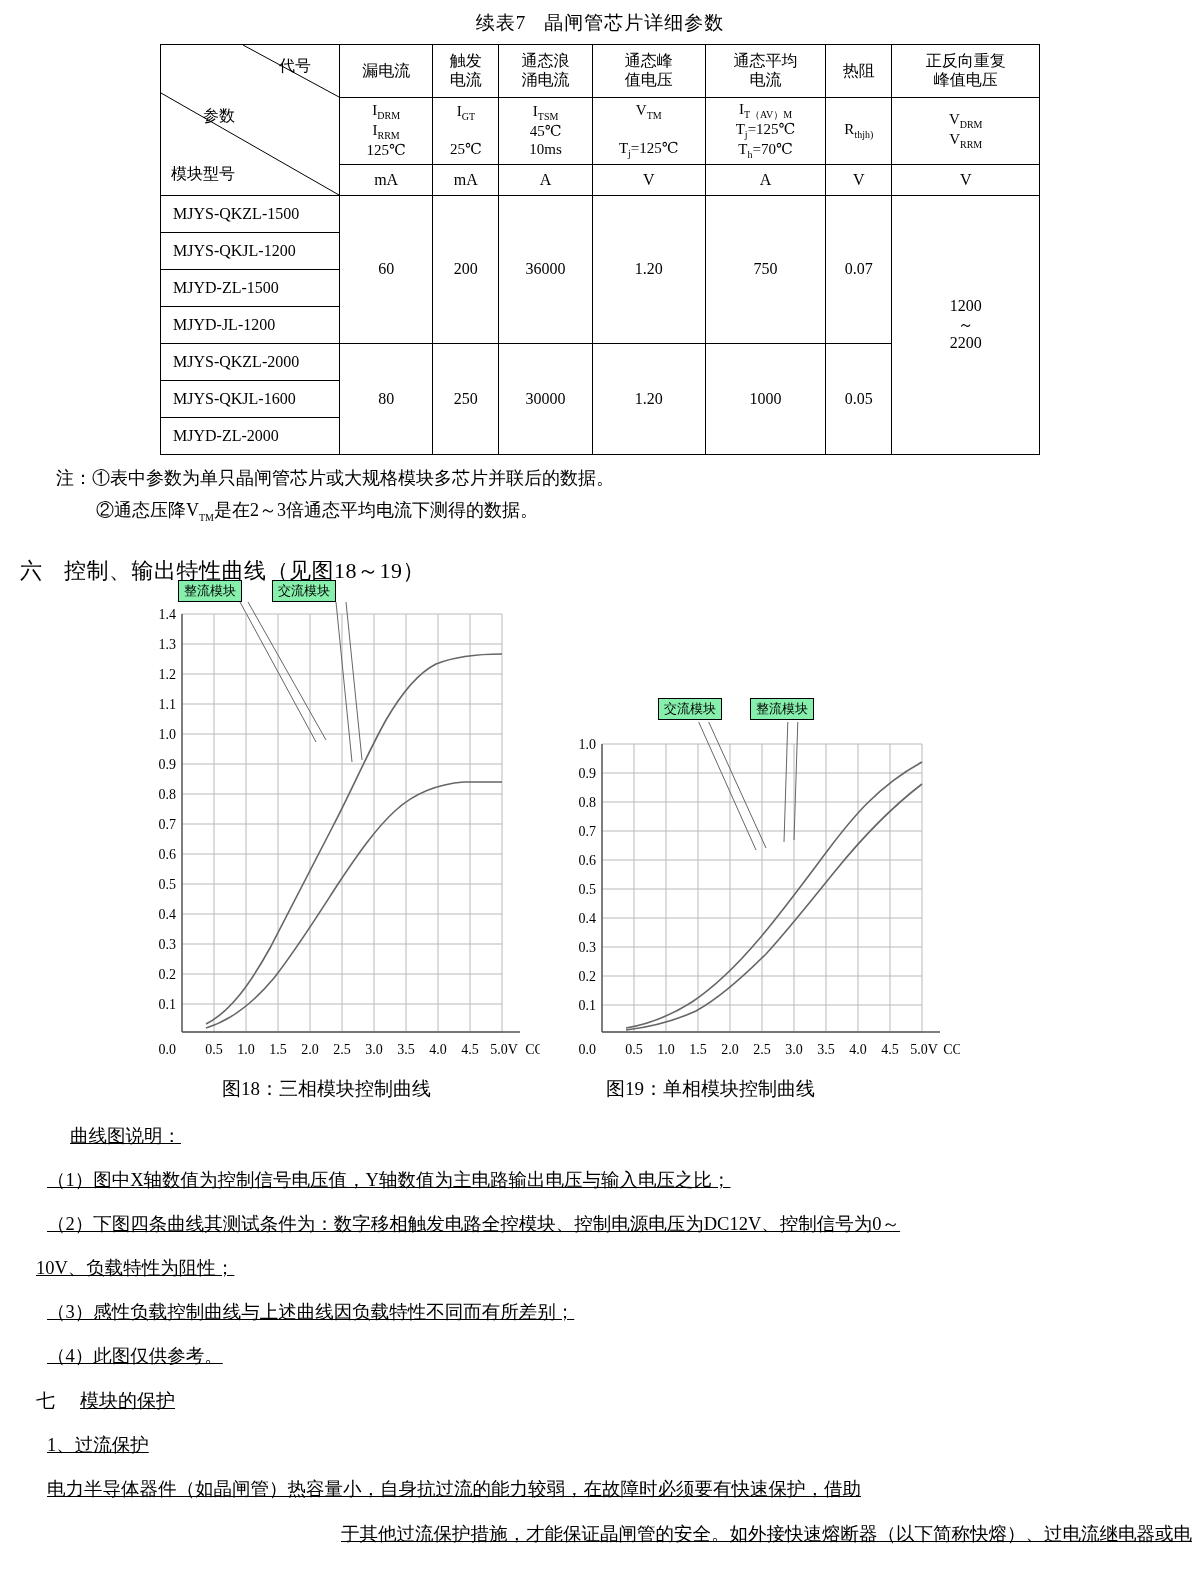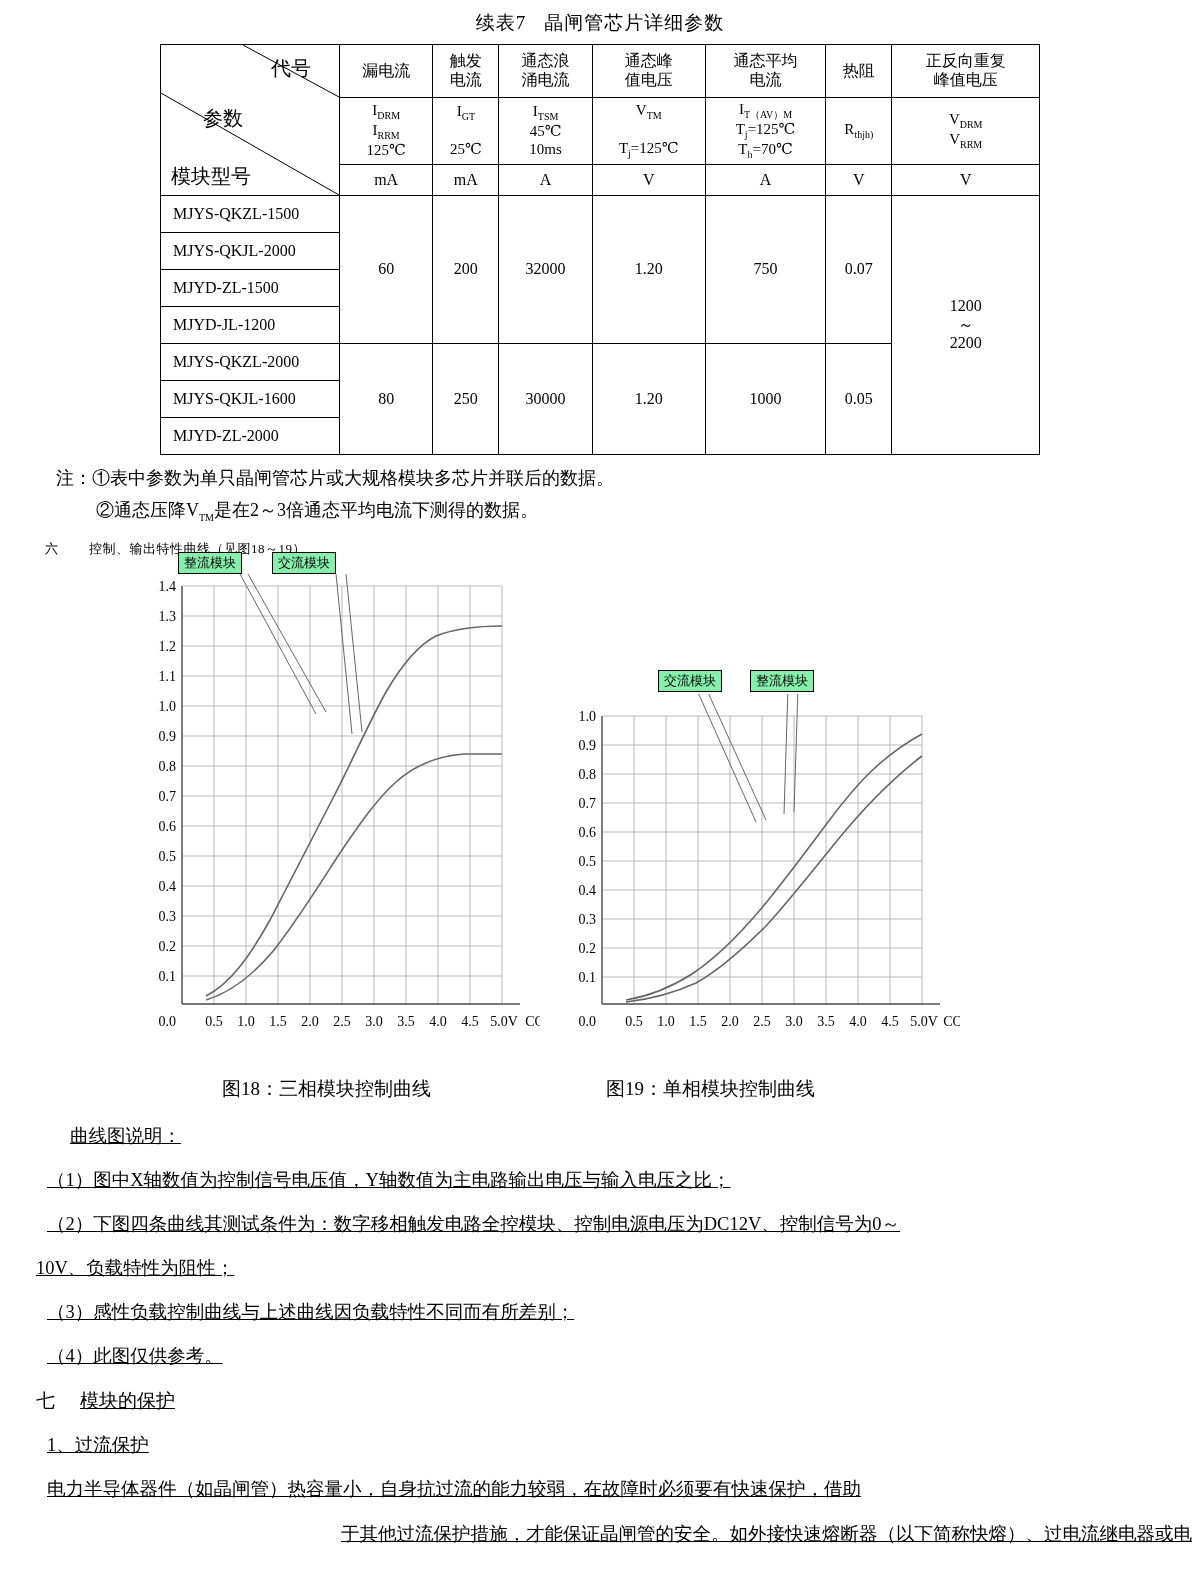--- a/index.html
+++ b/index.html
@@ -53,21 +53,21 @@
     position: relative;
     width: 178px;
     height: 150px;
     padding: 0 !important;
   }
   .corner svg {
     position: absolute; left: 0; top: 0;
   }
   .corner .lab {
     position: absolute;
-    font-size: 20px;
+    font-size: 16px;
     white-space: nowrap;
   }
   .corner .lab-code  { right: 28px; top: 12px; }
   .corner .lab-param { left: 42px;  top: 62px; }
   .corner .lab-model { left: 10px;  top: 120px; }
 
   .hdr1 { height: 48px; font-size: 16px; line-height: 1.2; }
   .hdr2 { height: 62px; font-size: 15px; }
   .hdr3 { height: 26px; font-size: 16px; }
   sub { font-size: 10px; }
@@ -80,23 +80,23 @@
   .notes {
     margin: 8px 0 0 0;
     font-size: 18px;
     line-height: 1.75;
   }
   .notes .n1 { padding-left: 56px; }
   .notes .n2 { padding-left: 96px; }
 
   
   .sec {
-    font-size: 13px;
-    margin-top: 14px;
-    padding-left: 45px;
+    font-size: 22px;
+    margin-top: 30px;
+    padding-left: 20px;
     letter-spacing: 0.5px;
   }
   .sec .num { display:inline-block; width: 44px; }
 
   
   .charts {
     position: relative;
     height: 520px;
     margin-top: 6px;
   }
@@ -181,28 +181,28 @@
         <td class="hdr3">V</td>
         <td class="hdr3">A</td>
         <td class="hdr3">V</td>
         <td class="hdr3">V</td>
       </tr>
 
       <tr>
         <td class="modelcell">MJYS-QKZL-1500</td>
         <td class="valcell" rowspan="4">60</td>
         <td class="valcell" rowspan="4">200</td>
-        <td class="valcell" rowspan="4">32000</td>
+        <td class="valcell" rowspan="4">36000</td>
         <td class="valcell" rowspan="4">1.20</td>
         <td class="valcell" rowspan="4">750</td>
         <td class="valcell" rowspan="4">0.07</td>
         <td class="vdrm" rowspan="7">1200<br>～<br>2200</td>
       </tr>
       <tr>
-        <td class="modelcell">MJYS-QKJL-2000</td>
+        <td class="modelcell">MJYS-QKJL-1200</td>
       </tr>
       <tr>
         <td class="modelcell">MJYD-ZL-1500</td>
       </tr>
       <tr>
         <td class="modelcell">MJYD-JL-1200</td>
       </tr>
 
       <tr>
         <td class="modelcell">MJYS-QKZL-2000</td>

